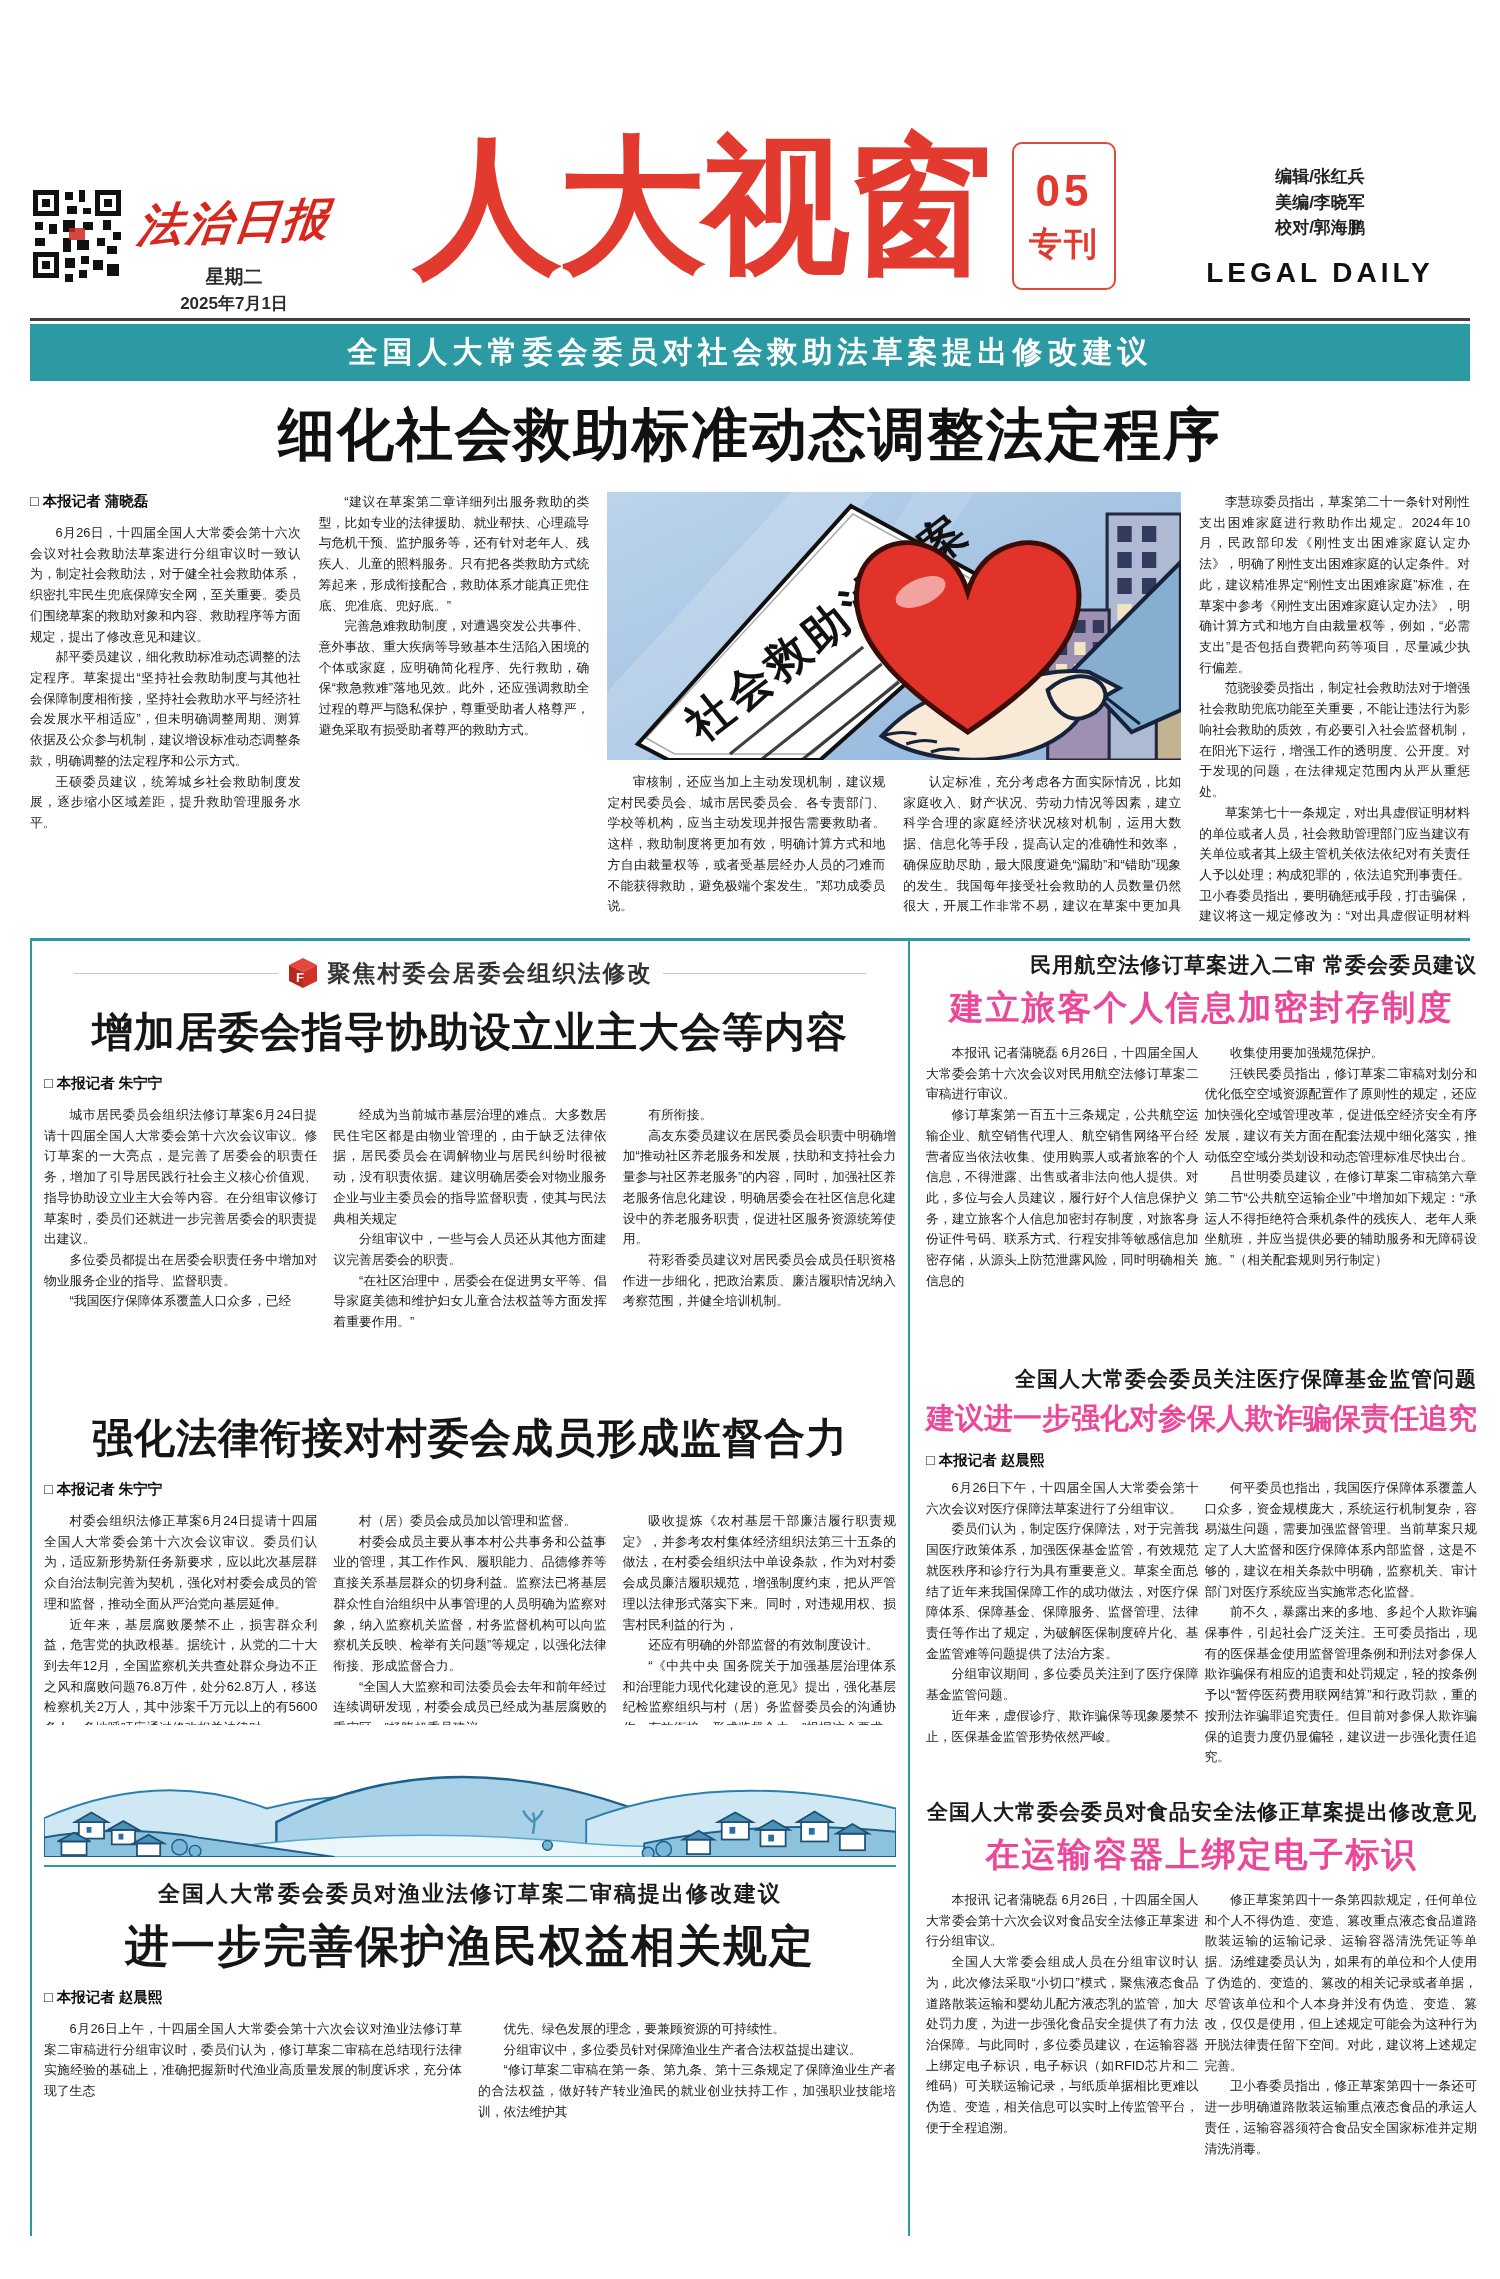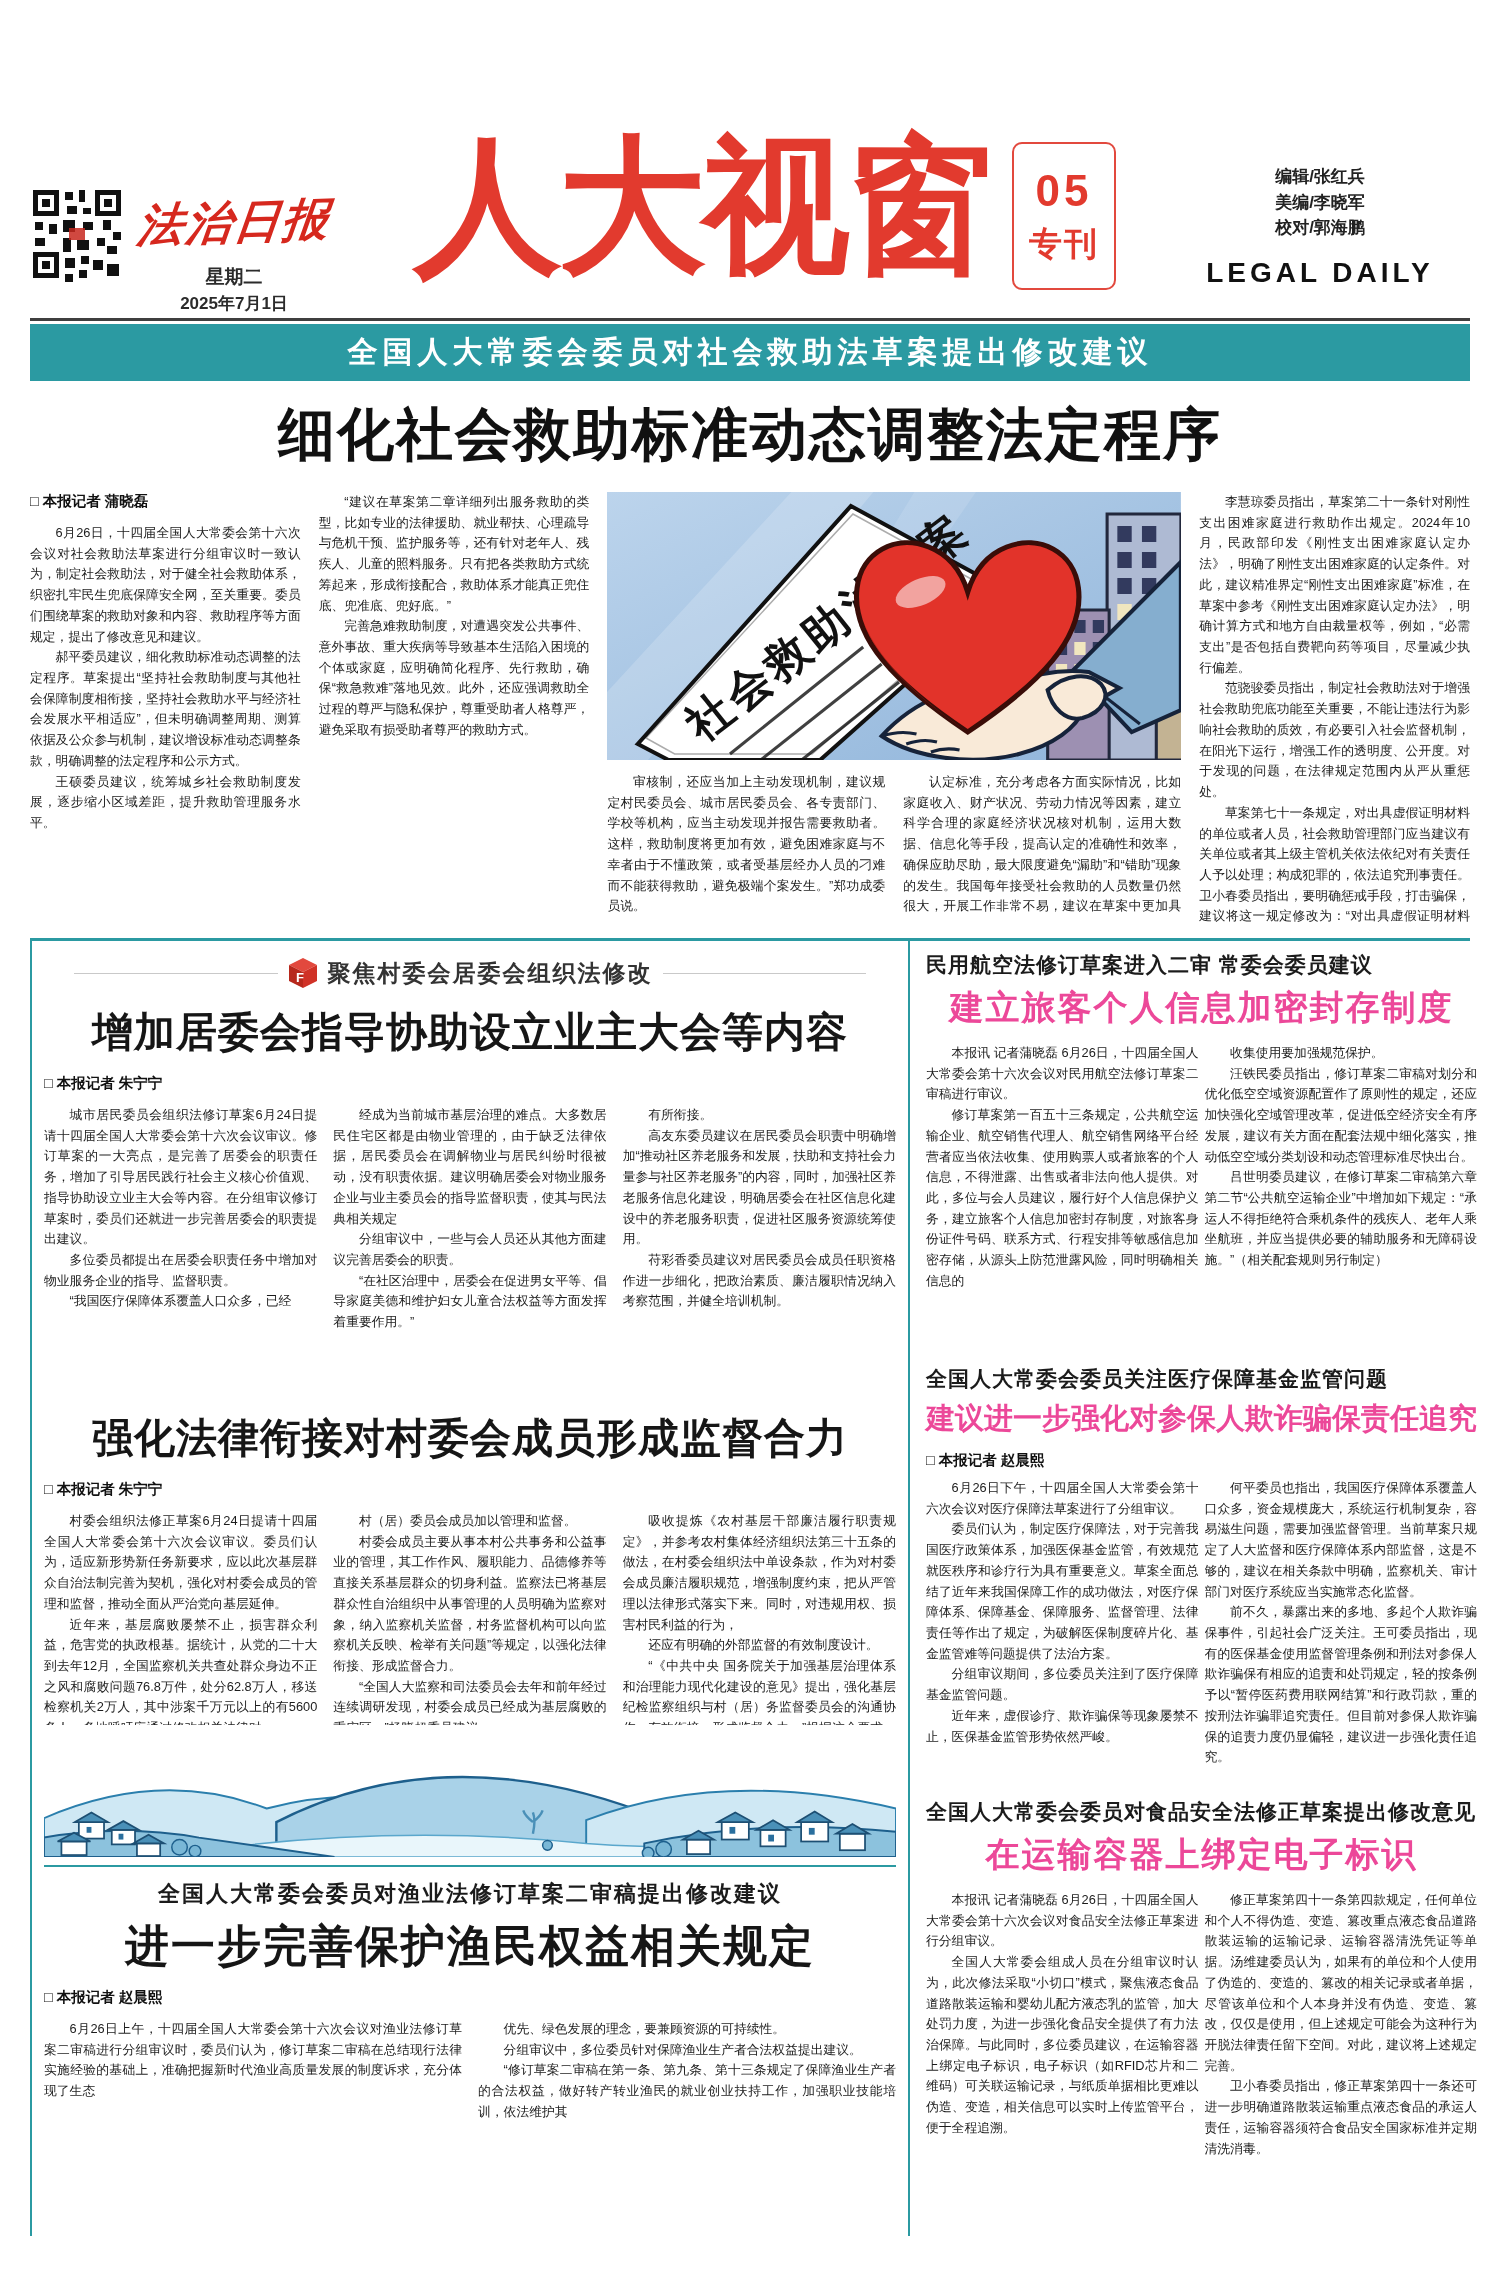--- a/index.html
+++ b/index.html
@@ -55,21 +55,21 @@
   .l2 .col { height:214px; }
   .village-illo { width:100%; height:128px; margin:4px 0 6px; display:block; }
   .focus-box { border-bottom:2px solid #2b9aa2; padding-bottom:2px; }
 
   .fish-box { padding-top:12px; }
   .kicker-line { text-align:center; font-size:22px; font-weight:700; color:#1b1b1b; letter-spacing:2px; }
   .art-headline-f { text-align:center; font-size:44px; font-weight:900; color:#161616; letter-spacing:2px; margin:8px 0 12px; white-space:nowrap; }
   .l3 .col { height:198px; }
 
   .r-art { margin-bottom:24px; }
-  .r-kicker { text-align:left; font-size:21px; font-weight:700; color:#1b1b1b; letter-spacing:1px; }
+  .r-kicker { text-align:right; font-size:21px; font-weight:700; color:#1b1b1b; letter-spacing:1px; }
   .r-headline { text-align:center; font-weight:900; color:#ec4899; margin:6px 0 12px; white-space:nowrap; }
   .r1 .r-headline { font-size:34px; letter-spacing:2px; }
   .r2 .r-headline { font-size:29px; letter-spacing:0px; }
   .r3 .r-headline { font-size:34px; letter-spacing:2px; }
   .cols2 { display:flex; gap:6px;justify-content:space-between; }
   .cols2 .col { flex:1 1 0; overflow:hidden; }
   .r1 .col { height:298px; }
   .r2 .col { height:296px; }
   .r3 .col { height:322px; }
   .r2 .byline { margin-bottom:8px; }
@@ -209,21 +209,21 @@
         <path d="M268,244 q18,-6 34,-2 M292,252 q16,-6 30,-2 M316,260 q14,-5 28,-2" stroke="#16233a" stroke-width="3" fill="none"></path>
 
         <path d="M352,240 C 282,192 238,146 244,96 C 248,60 282,42 314,55 C 334,63 346,80 352,100 C 358,80 370,63 390,55 C 422,42 456,60 460,96 C 466,146 422,192 352,240 Z" fill="#e2332a" stroke="#3a0d08" stroke-width="5"></path>
         <path d="M352,240 C 300,204 264,168 250,130 C 270,176 310,210 352,240 Z" fill="#a31f16" opacity="0.55"></path>
         <ellipse cx="306" cy="100" rx="26" ry="13" fill="#ffffff" opacity="0.55" transform="rotate(-24 306 100)"></ellipse>
 
         <path d="M430,198 C 448,182 470,180 482,192 C 492,204 484,220 464,226 C 448,230 434,216 430,198 Z" fill="#f9ead8" stroke="#16233a" stroke-width="4"></path>
       </svg>
       <div class="mid-cols">
         <div class="mcol">
-            <p class="para">审核制，还应当加上主动发现机制，建议规定村民委员会、城市居民委员会、各专责部门、学校等机构，应当主动发现并报告需要救助者。这样，救助制度将更加有效，避免困难家庭与不幸者由于不懂政策，或者受基层经办人员的刁难而不能获得救助，避免极端个案发生。”郑功成委员说。</p>
+            <p class="para">审核制，还应当加上主动发现机制，建议规定村民委员会、城市居民委员会、各专责部门、学校等机构，应当主动发现并报告需要救助者。这样，救助制度将更加有效，明确计算方式和地方自由裁量权等，或者受基层经办人员的刁难而不能获得救助，避免极端个案发生。”郑功成委员说。</p>
             <p class="para">李纪恒委员提出，要精准识别救助对象，同时也要精准厘清各级各方面责任，建议进一步细化救助对象</p>
           </div>
         <div class="mcol">
             <p class="para">认定标准，充分考虑各方面实际情况，比如家庭收入、财产状况、劳动力情况等因素，建立科学合理的家庭经济状况核对机制，运用大数据、信息化等手段，提高认定的准确性和效率，确保应助尽助，最大限度避免“漏助”和“错助”现象的发生。我国每年接受社会救助的人员数量仍然很大，开展工作非常不易，建议在草案中更加具体明确责任划分，防止责任不明、主次不分而影响整体工作。</p>
           </div>
       </div>
     </div>
     <div class="col">
         <p class="para">李慧琼委员指出，草案第二十一条针对刚性支出困难家庭进行救助作出规定。2024年10月，民政部印发《刚性支出困难家庭认定办法》，明确了刚性支出困难家庭的认定条件。对此，建议精准界定“刚性支出困难家庭”标准，在草案中参考《刚性支出困难家庭认定办法》，明确计算方式和地方自由裁量权等，例如，“必需支出”是否包括自费靶向药等项目，尽量减少执行偏差。</p>
         <p class="para">范骁骏委员指出，制定社会救助法对于增强社会救助兜底功能至关重要，不能让违法行为影响社会救助的质效，有必要引入社会监督机制，在阳光下运行，增强工作的透明度、公开度。对于发现的问题，在法律规定范围内从严从重惩处。</p>

